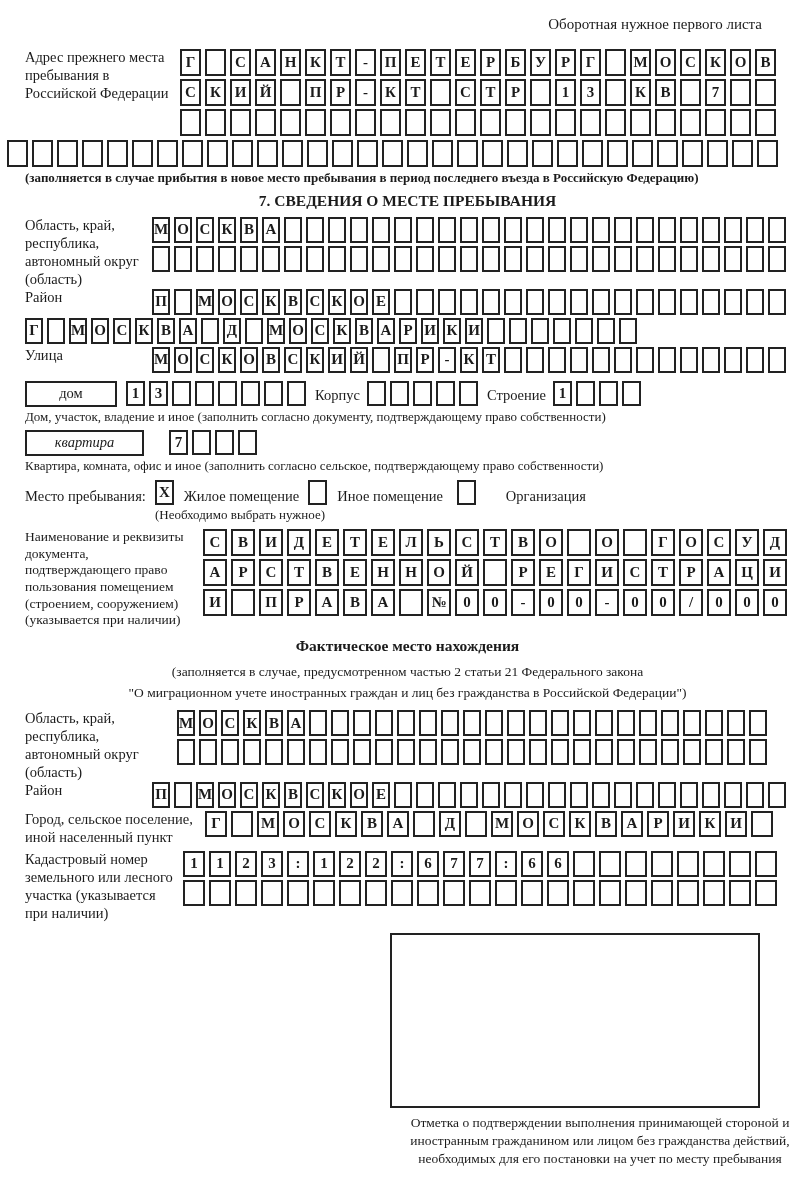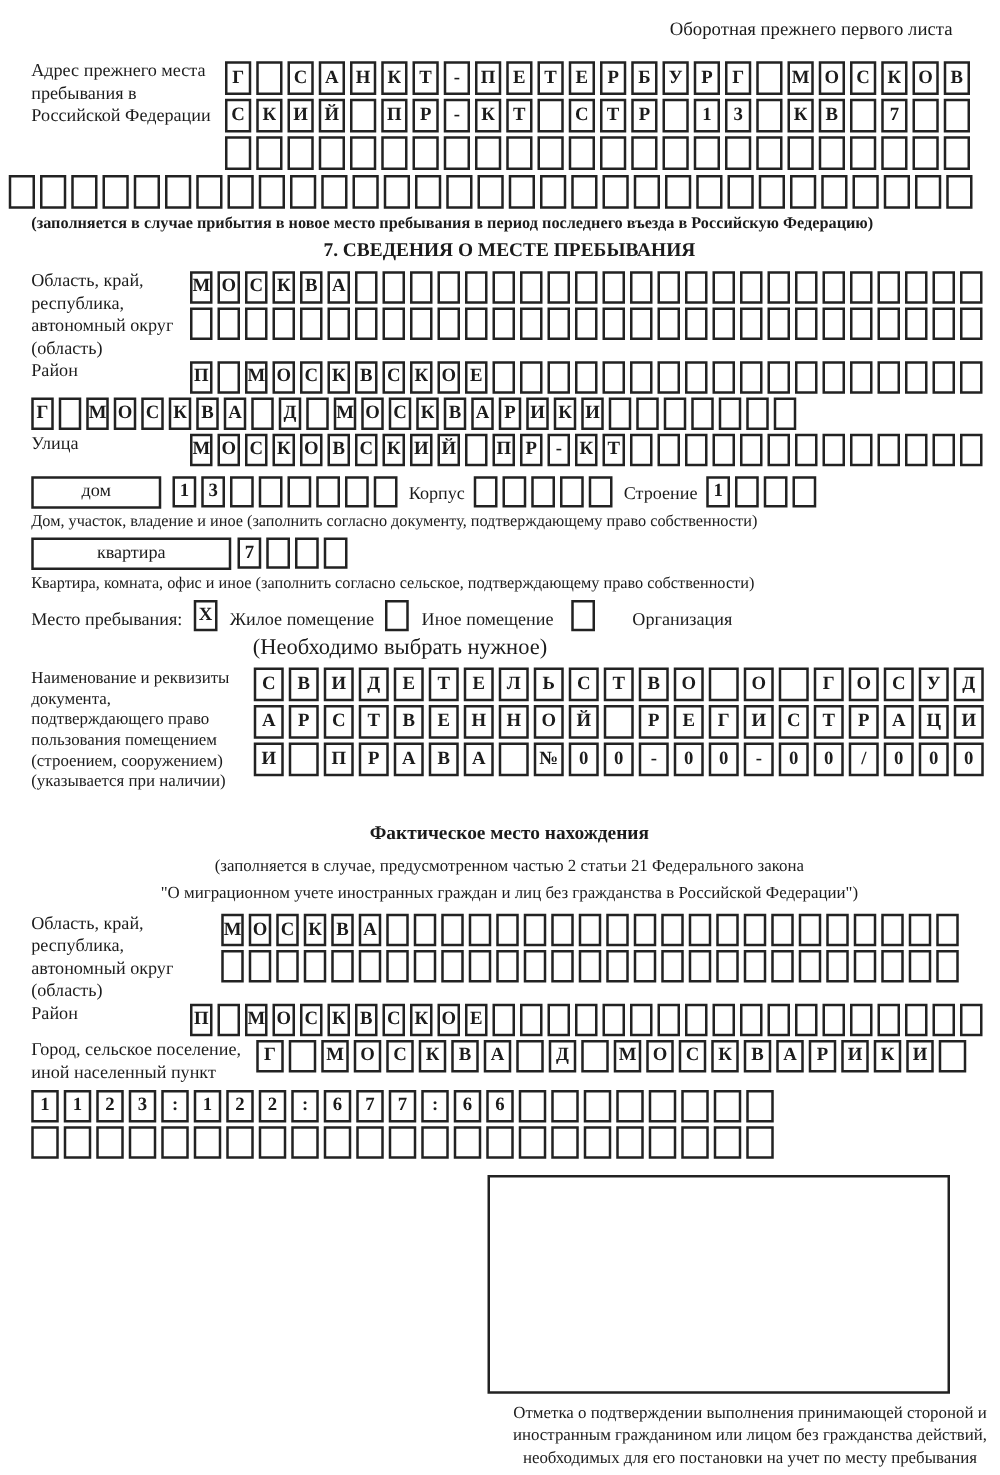--- a/index.html
+++ b/index.html
@@ -31,43 +31,43 @@
   .sz-k  .c { width:22px; }
   .sz-h  .c { width:19px; height:25px; }
   .fullrow { margin-left:-18px; margin-top:1px; }
 
   .caption { font-size:13px; line-height:1.3; }
   .cap-center { text-align:left; margin:3px 0 4px 0;font-weight:bold; }
   .sec-title { text-align:center; font-weight:bold; font-size:15.5px; margin:5px 0 7px 0; }
 
   .houserow { display:flex; align-items:center; margin-top:5px; }
   .widebox { height:26px; border:2px solid #222; display:flex; align-items:center; justify-content:center; font-size:14.5px; }
-  .wb-house { width:104px; margin-right:9px; }
-  .wb-apt { width:160px; margin-right:5px; }
+  .wb-house { width:92px; margin-right:9px; }
+  .wb-apt { width:119px; margin-right:25px;font-style:italic; }
   .inl-label { font-size:14.5px; margin:4px 7px 0 9px; }
   .undercap { font-size:13px; margin:2px 0 5px 0; }
 
   .resrow { display:flex; align-items:flex-end; margin-top:6px; }
   .resrow .txt { font-size:14.5px; }
   .resrow .crow { margin:0 10px 0 9px; }
-  .choose-note { font-size:18px; text-align:center; width:330px; margin:2px 0 6px 130px; }
+  .choose-note { font-size:13px; width:330px; margin:2px 0 6px 130px; }
 
   .doc-block { margin-top:6px; }
   .doc-block .flabel { font-size:13.5px; }
 
   .fact-caption { text-align:center; font-size:13.5px; line-height:1.55; margin-bottom:6px; }
 
   .stampbox { width:370px; height:175px; border:2px solid #222; margin:10px 30px 0 auto; }
   .stamp-cap { width:420px; margin:6px 0 0 365px; text-align:center; font-size:13.5px; line-height:1.35; }
-  .mt4{margin-top:4px;} .mt8{margin-top:24px;}
+  .mt4{margin-top:4px;} .mt8{margin-top:8px;}
 </style>
 </head>
 <body>
 
-<div class="hdr-note">Оборотная прежнего первого листа</div>
+<div class="hdr-note">Оборотная нужное первого листа</div>
 
 <div class="frow">
   <div class="flabel w155">Адрес прежнего места пребывания в Российской Федерации</div>
   <div class="rowscol">
     <div class="crow sz-lg">
         <div class="c">Г</div>
         <div class="c"></div>
         <div class="c">С</div>
         <div class="c">А</div>
         <div class="c">Н</div>
@@ -613,20 +613,21 @@
       <div class="c">А</div>
       <div class="c">Р</div>
       <div class="c">И</div>
       <div class="c">К</div>
       <div class="c">И</div>
       <div class="c"></div>
     </div>
 </div>
 
 <div class="frow mt4">
+  <div class="flabel w158">Кадастровый номер земельного или лесного участка (указывается при наличии)</div>
   <div class="rowscol">
     <div class="crow sz-k">
         <div class="c">1</div>
         <div class="c">1</div>
         <div class="c">2</div>
         <div class="c">3</div>
         <div class="c">:</div>
         <div class="c">1</div>
         <div class="c">2</div>
         <div class="c">2</div>

